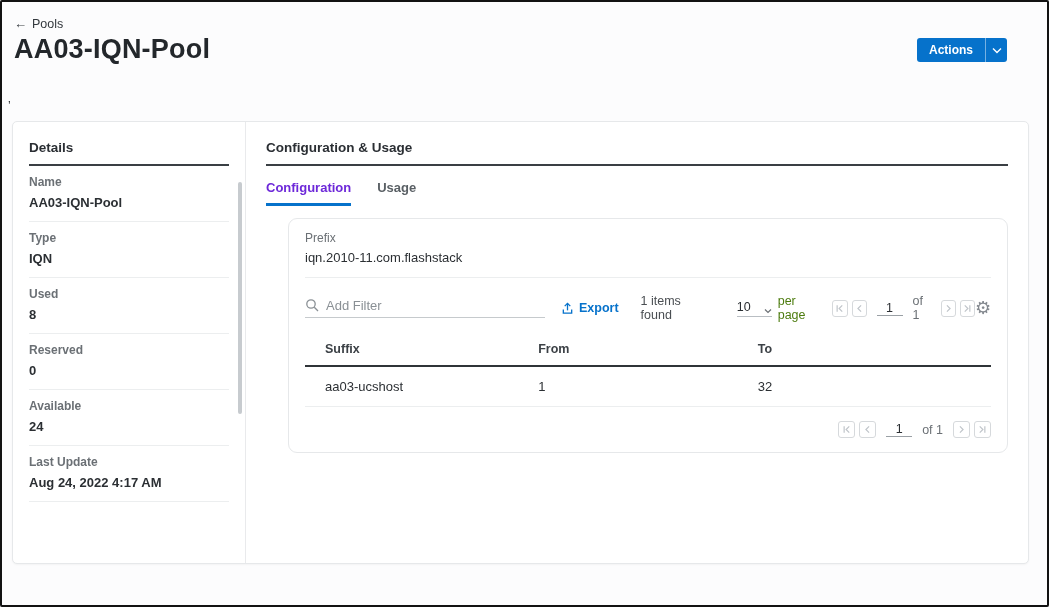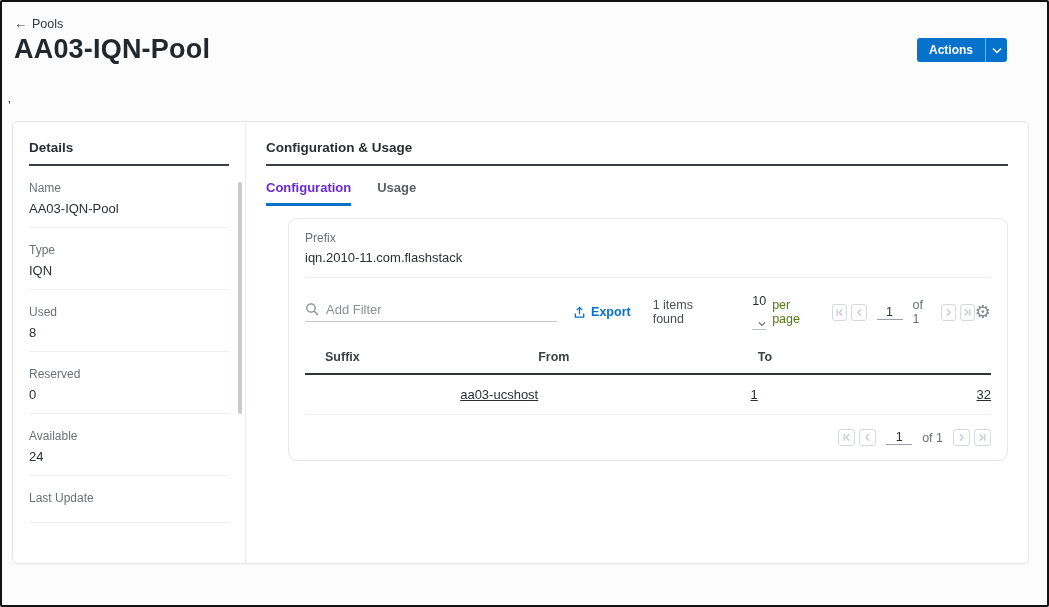--- a/index.html
+++ b/index.html
@@ -31,21 +31,21 @@
   
   .main-card {
     margin: 0 18px 0 10px; height: 443px; background: #fff;
     border: 1px solid #e6e8ea; border-radius: 5px;
     box-shadow: 0 1px 2px rgba(0,0,0,.04);
     display: flex;
   }
   
   .details-col { position: relative; width: 233px; flex: 0 0 233px; border-right: 1px solid #e9eaec; padding: 18px 16px 0 16px; overflow: hidden; }
   .section-heading { font-size: 13.5px; font-weight: 700; color: #2a2e33; padding-bottom: 9px; border-bottom: 2px solid #3a3f44; }
-  .field { padding: 15px 0 11px; border-bottom: 1px solid #eceeef; }
+  .field { padding: 9px 0 11px; border-bottom: 1px solid #eceeef; font-weight: bold; }
   .field .f-label { font-size: 12px; color: #6b7075; margin-bottom: 6px; }
   .field .f-value { font-size: 13px; color: #2b2f33; }
   .v-scrollbar { position: absolute; right: 3px; top: 60px; width: 4px; height: 232px; border-radius: 2px; background: #c7cbcf; }
   
   .config-col { flex: 1; padding: 18px 20px 0 20px; min-width: 0; }
   .config-heading { font-size: 13.5px; font-weight: 700; color: #2a2e33; padding-bottom: 9px; border-bottom: 2px solid #3a3f44; }
   .tabs { display: flex; gap: 26px; margin-top: 14px; }
   .tab { font-size: 13px; padding-bottom: 8px; cursor: pointer; color: #5a6065; font-weight: 700; border-bottom: 3px solid transparent; }
   .tab.active { color: #6d28d9; border-bottom-color: #0672cb; }
   
@@ -54,33 +54,33 @@
   .prefix-label { font-size: 12px; color: #6b7075; margin-bottom: 5px; }
   .prefix-value { font-size: 13px; color: #2b2f33; }
   
   .toolbar { display: flex; align-items: center; margin-top: 16px; }
   .filter-wrap { display: flex; align-items: flex-start; gap: 7px; width: 272px; border-bottom: 1px solid #c6cacd; padding-bottom: 4px; }
   .filter-wrap input { border: none; outline: none; flex: 1; font-size: 13px; color: #2b2f33; font-family: inherit; background: transparent; }
   .filter-wrap input::placeholder { color: #8a9095; }
   .export-link { display: inline-flex; align-items: center; gap: 5px; color: #0672cb; font-size: 12.5px; font-weight: 700; margin-left: 16px; cursor: pointer; }
   .items-found { font-size: 12.5px; color: #4a4e52; margin-left: 22px; }
   .per-page { display: inline-flex; align-items: center; gap: 6px; margin-left: 30px; }
-  .pp-select { display: inline-flex; align-items: flex-end; gap: 13px; border-bottom: 1px solid #b9bec3; padding-bottom: 2px; cursor: pointer; flex-direction: column; }
+  .pp-select { display: inline-flex; align-items: flex-end; gap: 13px; border-bottom: 1px solid #b9bec3; padding-bottom: 2px; cursor: pointer; }
   .pp-value { font-size: 12.5px; color: #2b2f33; }
   .pp-label { font-size: 12.5px; color: #4d7c0f; }
   .pager { display: inline-flex; align-items: center; gap: 4px; margin-left: 16px; }
   .pg-btn { width: 17px; height: 17px; border: 1px solid #d6d9dc; border-radius: 3px; display: inline-flex; align-items: center; justify-content: center; background: #fff; cursor: pointer; padding: 0; }
   .pg-btn svg { stroke: #bfc4c9; }
   .page-input { width: 26px; border: none; border-bottom: 1px solid #9aa0a5; text-align: center; font-size: 12.5px; color: #2b2f33; outline: none; margin: 0 6px; font-family: inherit; background: transparent; }
   .of-label { font-size: 12.5px; color: #6b7075; margin-right: 6px; }
   .gear { margin-left: auto; font-size: 18px; color: #84898f; cursor: pointer; line-height: 1; }
   
   table.data { width: 100%; border-collapse: collapse; margin-top: 12px; }
   table.data th { text-align: left; font-size: 12.5px; font-weight: 700; color: #3c4146; padding: 8px 0 9px; border-bottom: 2px solid #2f3438; }
-  table.data td { text-align: right; font-size: 13px; color: #2b2f33; padding: 12px 0; border-bottom: 1px solid #eceeef; text-decoration: underline; }
+  table.data td { text-align: left; font-size: 13px; color: #2b2f33; padding: 12px 0; border-bottom: 1px solid #eceeef; }
   .col-suffix { width: 34%; padding-left: 20px !important; }
   .col-from { width: 32%; }
   .col-to { width: 34%; }
   
   .bottom-pager { display: flex; justify-content: flex-end; align-items: center; gap: 4px; margin-top: 14px; }
 </style>
 </head>
 <body>
 
 <div class="page">
@@ -125,20 +125,21 @@
       <div class="field">
         <div class="f-label">Reserved</div>
         <div class="f-value">0</div>
       </div>
       <div class="field">
         <div class="f-label">Available</div>
         <div class="f-value">24</div>
       </div>
       <div class="field">
         <div class="f-label">Last Update</div>
+        <div class="f-value">Aug 24, 2022 4:17 AM</div>
       </div>
 
       <div class="v-scrollbar"></div>
     </div>
 
     <div class="config-col">
       <div class="config-heading">Configuration &amp; Usage</div>
 
       <div class="tabs">
         <div class="tab active">Configuration</div>

